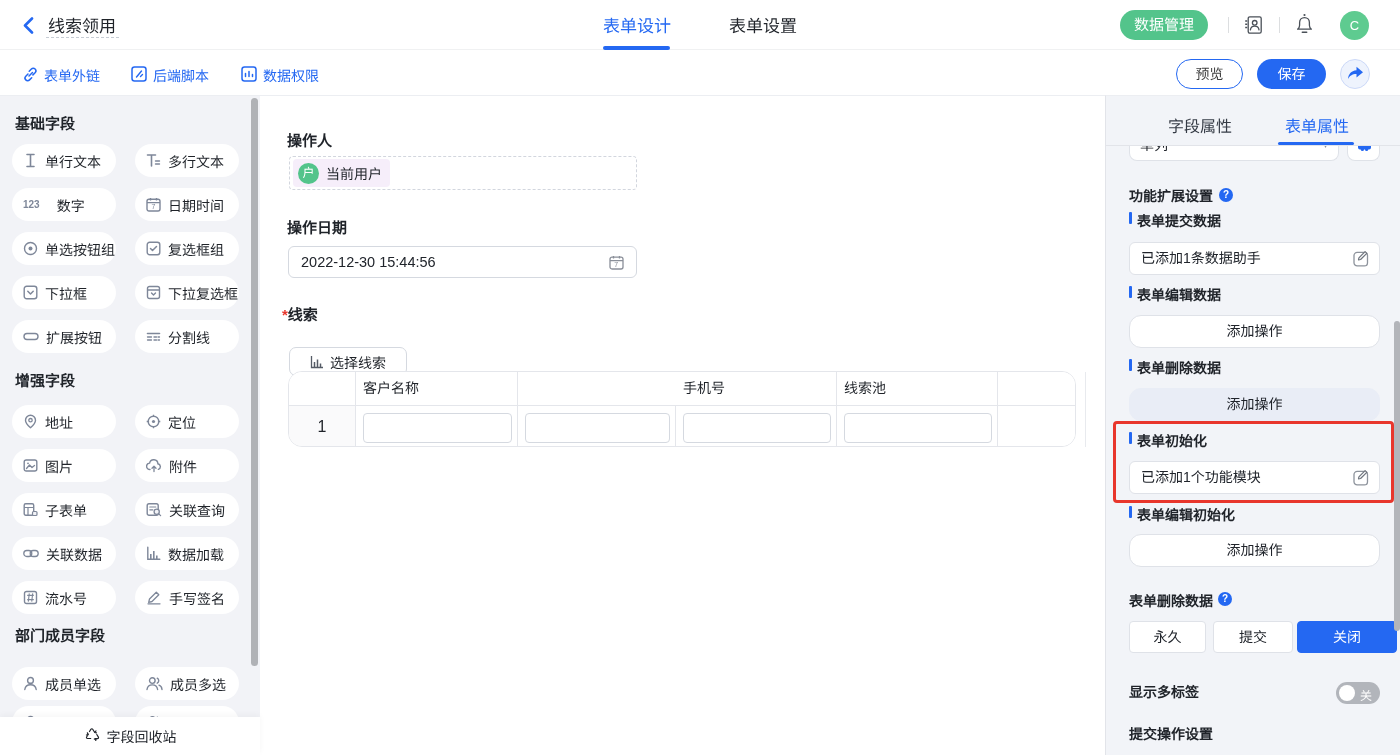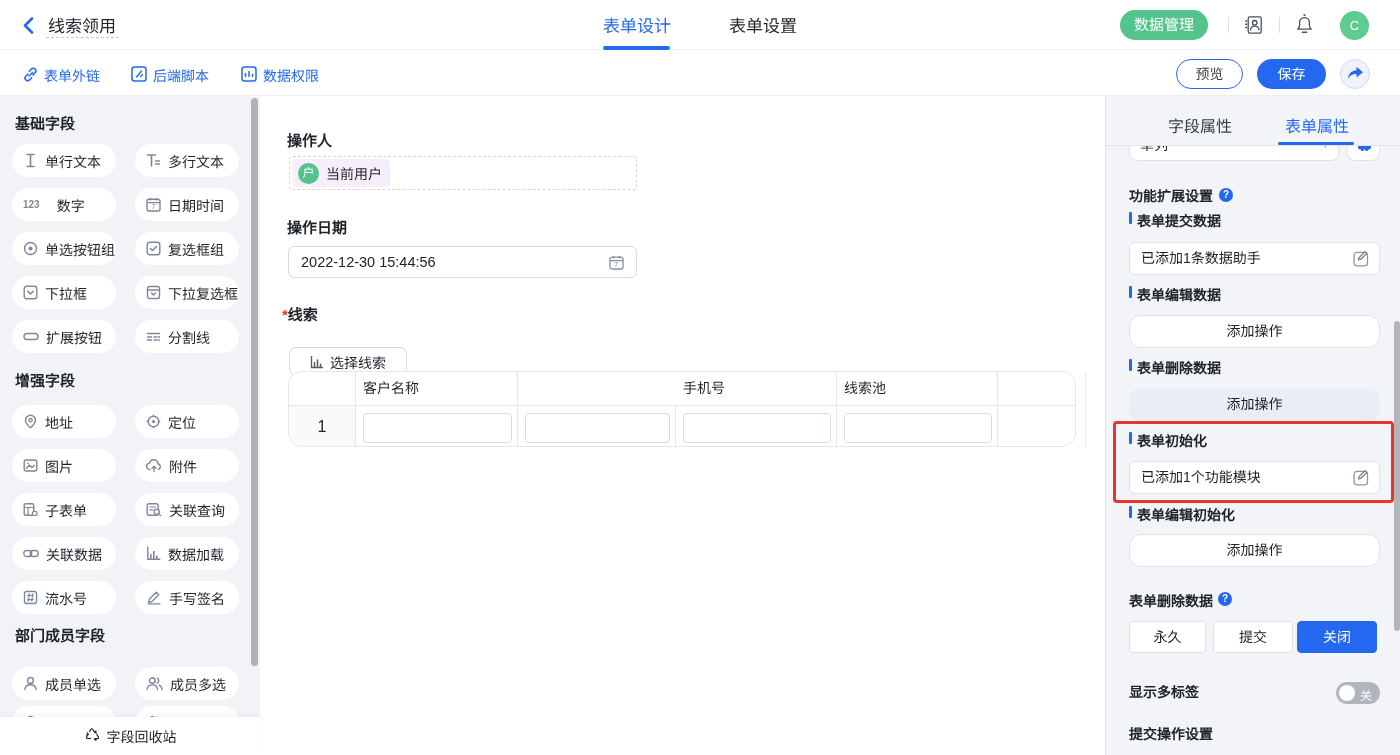--- a/index.html
+++ b/index.html
@@ -301,21 +301,21 @@
         <rect x="1" y="2.4" width="13.5" height="13.5" rx="3.2" stroke="#8d939c" stroke-width="1.3" fill="none"></rect>
         <path d="M12.1 1.6 l1.7 1.7 L7.6 9.5 l-2.1.4 .4-2.1 Z" stroke="#6e747d" stroke-width="1.2" fill="#fff" stroke-linejoin="round"></path>
       </svg></div>
   <div class="sec-bar" style="top:410px"></div>
   <div class="sec-h" style="left:31px;top:408px">表单编辑初始化</div>
   <div class="r-btn" style="top:438px">添加操作</div>
   <div class="sec-h" style="left:23px;top:494px">表单删除数据</div>
   <div class="qmark" style="left:112px;top:496px">?</div>
   <div class="cache-btn" style="left:23px;top:525px;width:77px">永久</div>
   <div class="cache-btn" style="left:107px;top:525px;width:80px">提交</div>
-  <div class="cache-btn" style="left:191px;top:525px;width:80px;background:#2468f2;border-color:#2468f2;color:#fff">关闭</div>
+  <div class="cache-btn" style="left:191px;top:525px;width:100px;background:#2468f2;border-color:#2468f2;color:#fff">关闭</div>
   <div class="sec-h" style="left:23px;top:585px">显示多标签</div>
   <div class="toggle">
       <div class="knob"></div>
       <div class="txt">关</div>
     </div>
   <div class="sec-h" style="left:23px;top:627px">提交操作设置</div>
   <div class="win-scroll"></div>
 </div>
 
 <div id="recycle">

